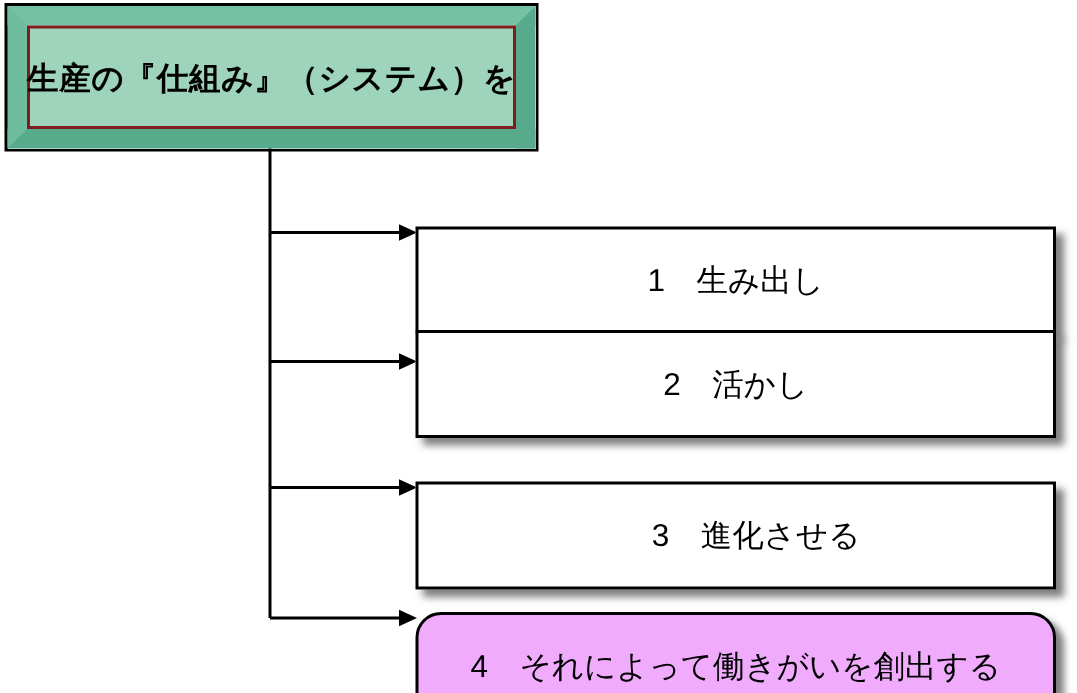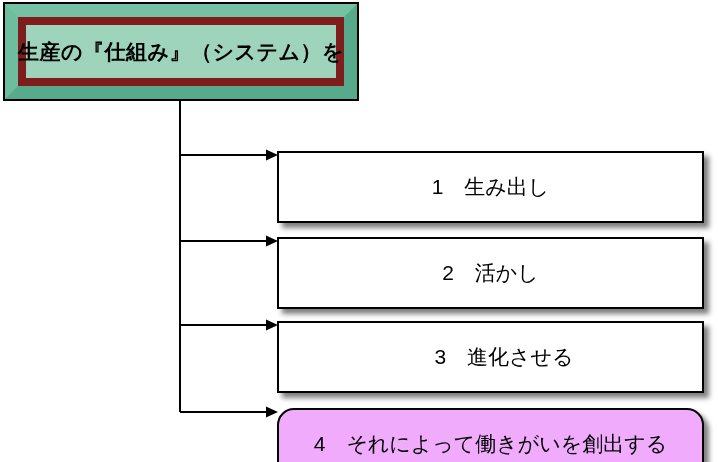--- a/index.html
+++ b/index.html
@@ -24,21 +24,21 @@
     height: 95px;
     box-sizing: border-box;
     border: 13px solid;
     border-color: #76c1a3 #57aa8c #57aa8c #6fbd9f;
     box-shadow: 0 0 0 2px #000000;
   }
   .root-panel {
     width: 100%;
     height: 100%;
     box-sizing: border-box;
-    border: 8px solid #7f1d1d;
+    border: 2px solid #7f1d1d;
     background: #9dd4bb;
     display: flex;
     align-items: center;
     justify-content: center;
     font-size: 21px;
     font-weight: bold;
     color: #000000;
     letter-spacing: 0.5px;
     white-space: nowrap;
   }
@@ -54,21 +54,21 @@
     box-shadow: 5px 5px 5px rgba(104,104,104,0.85);
     display: flex;
     align-items: center;
     justify-content: center;
     font-size: 21px;
     color: #000000;
     white-space: nowrap;
     margin-top: 32px;
   }
   .step-1 { top: 119px; }
-  .step-2 { top: 205px; }
+  .step-2 { top: 188px; }
   .step-3 { top: 289px; padding-left: 27px; }
   .step-4 { top: 376px; background: #f0abfc; border-radius: 17px; }
   
   .connectors {
     position: absolute;
     left: 0;
     top: 0;
     width: 718px;
     height: 462px;
     pointer-events: none;

